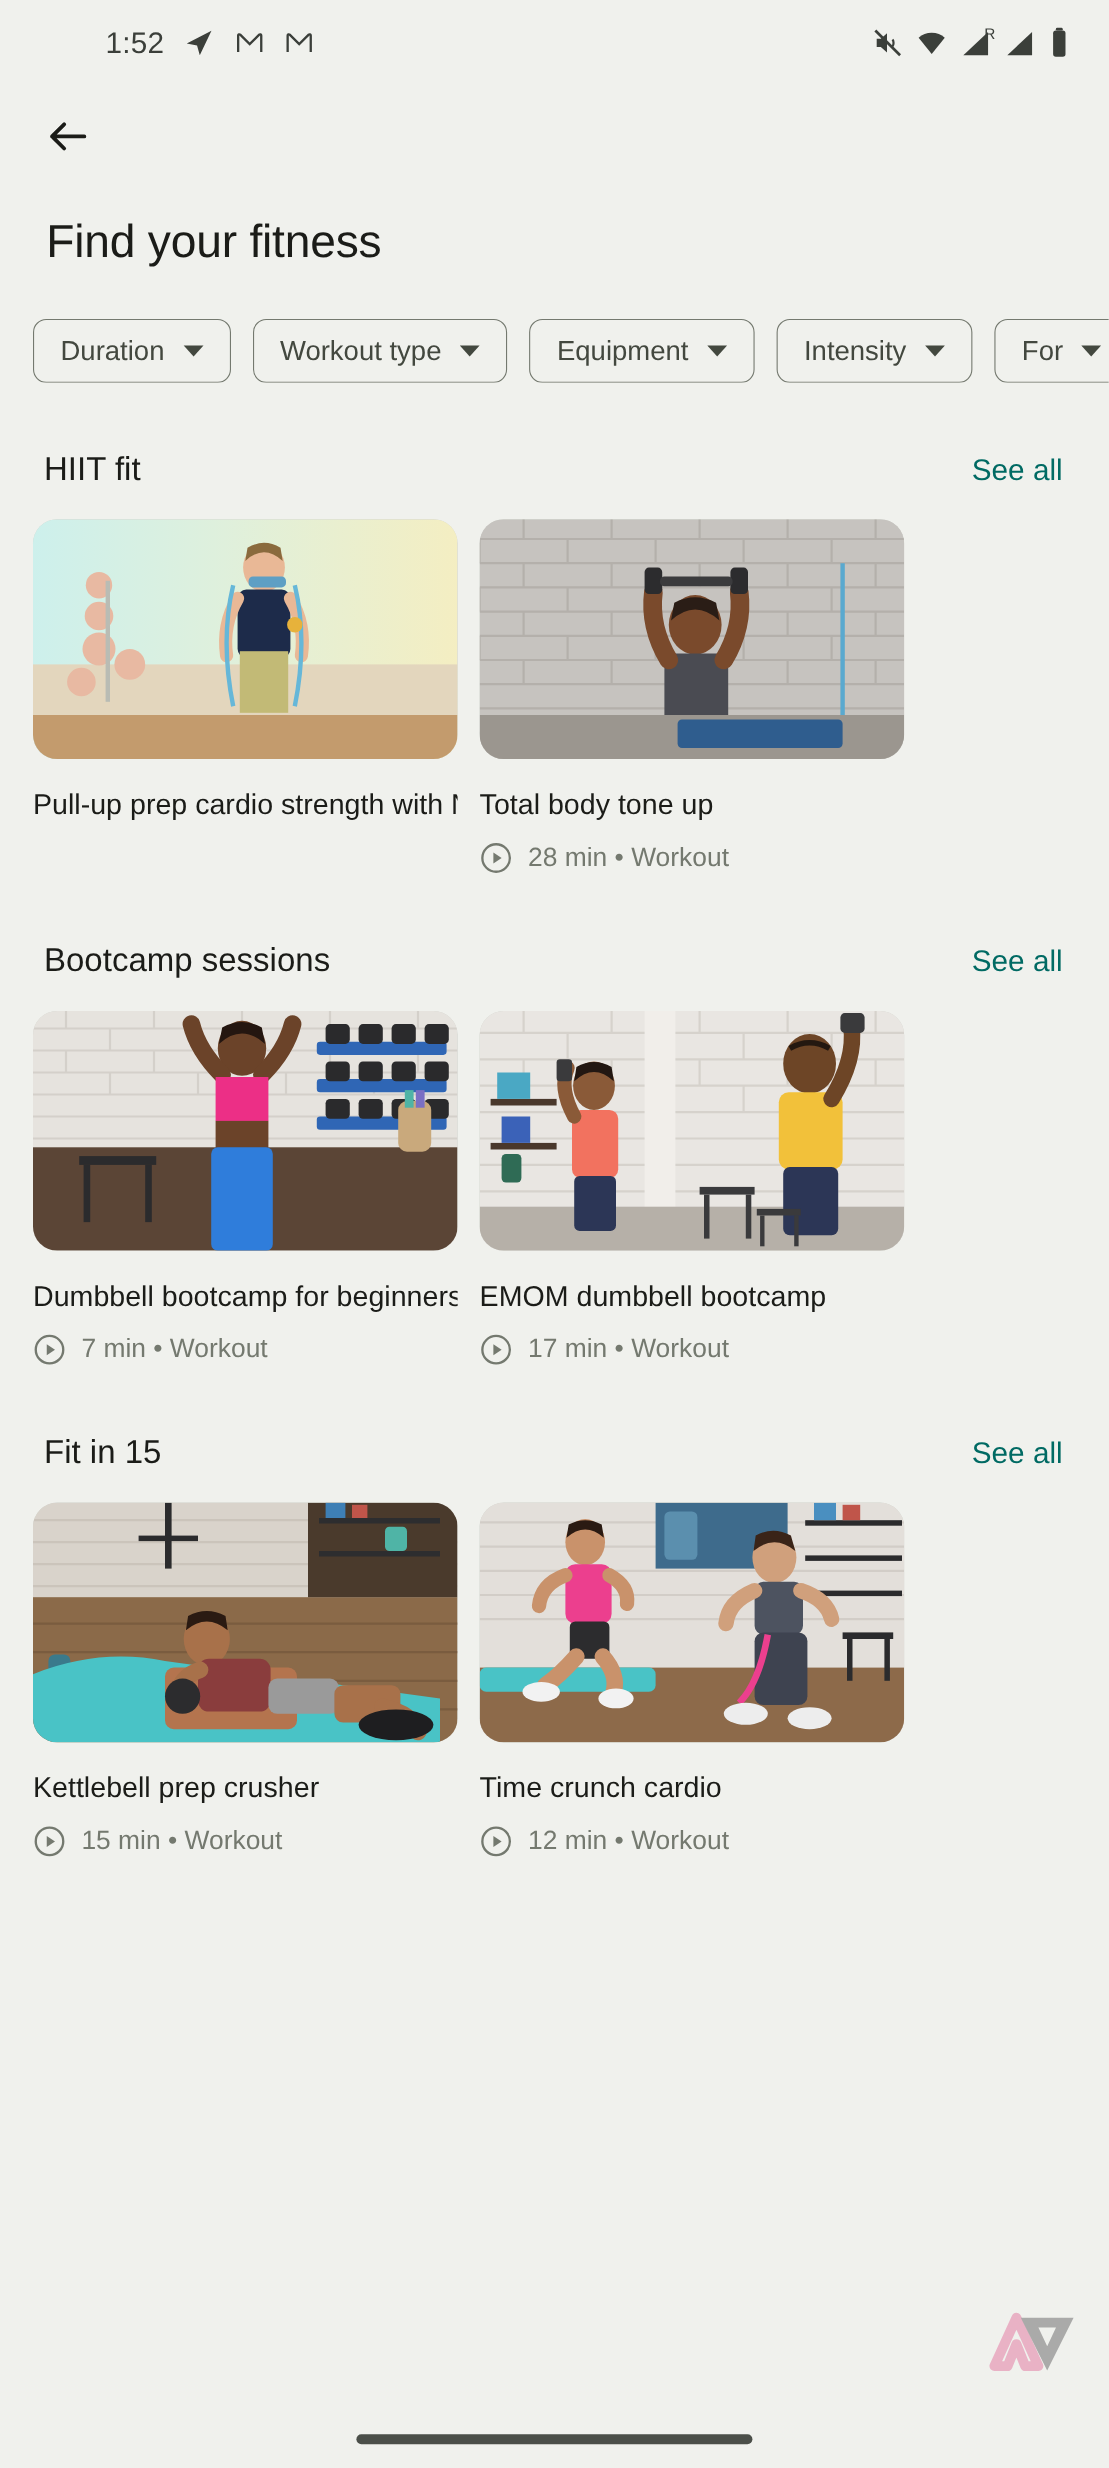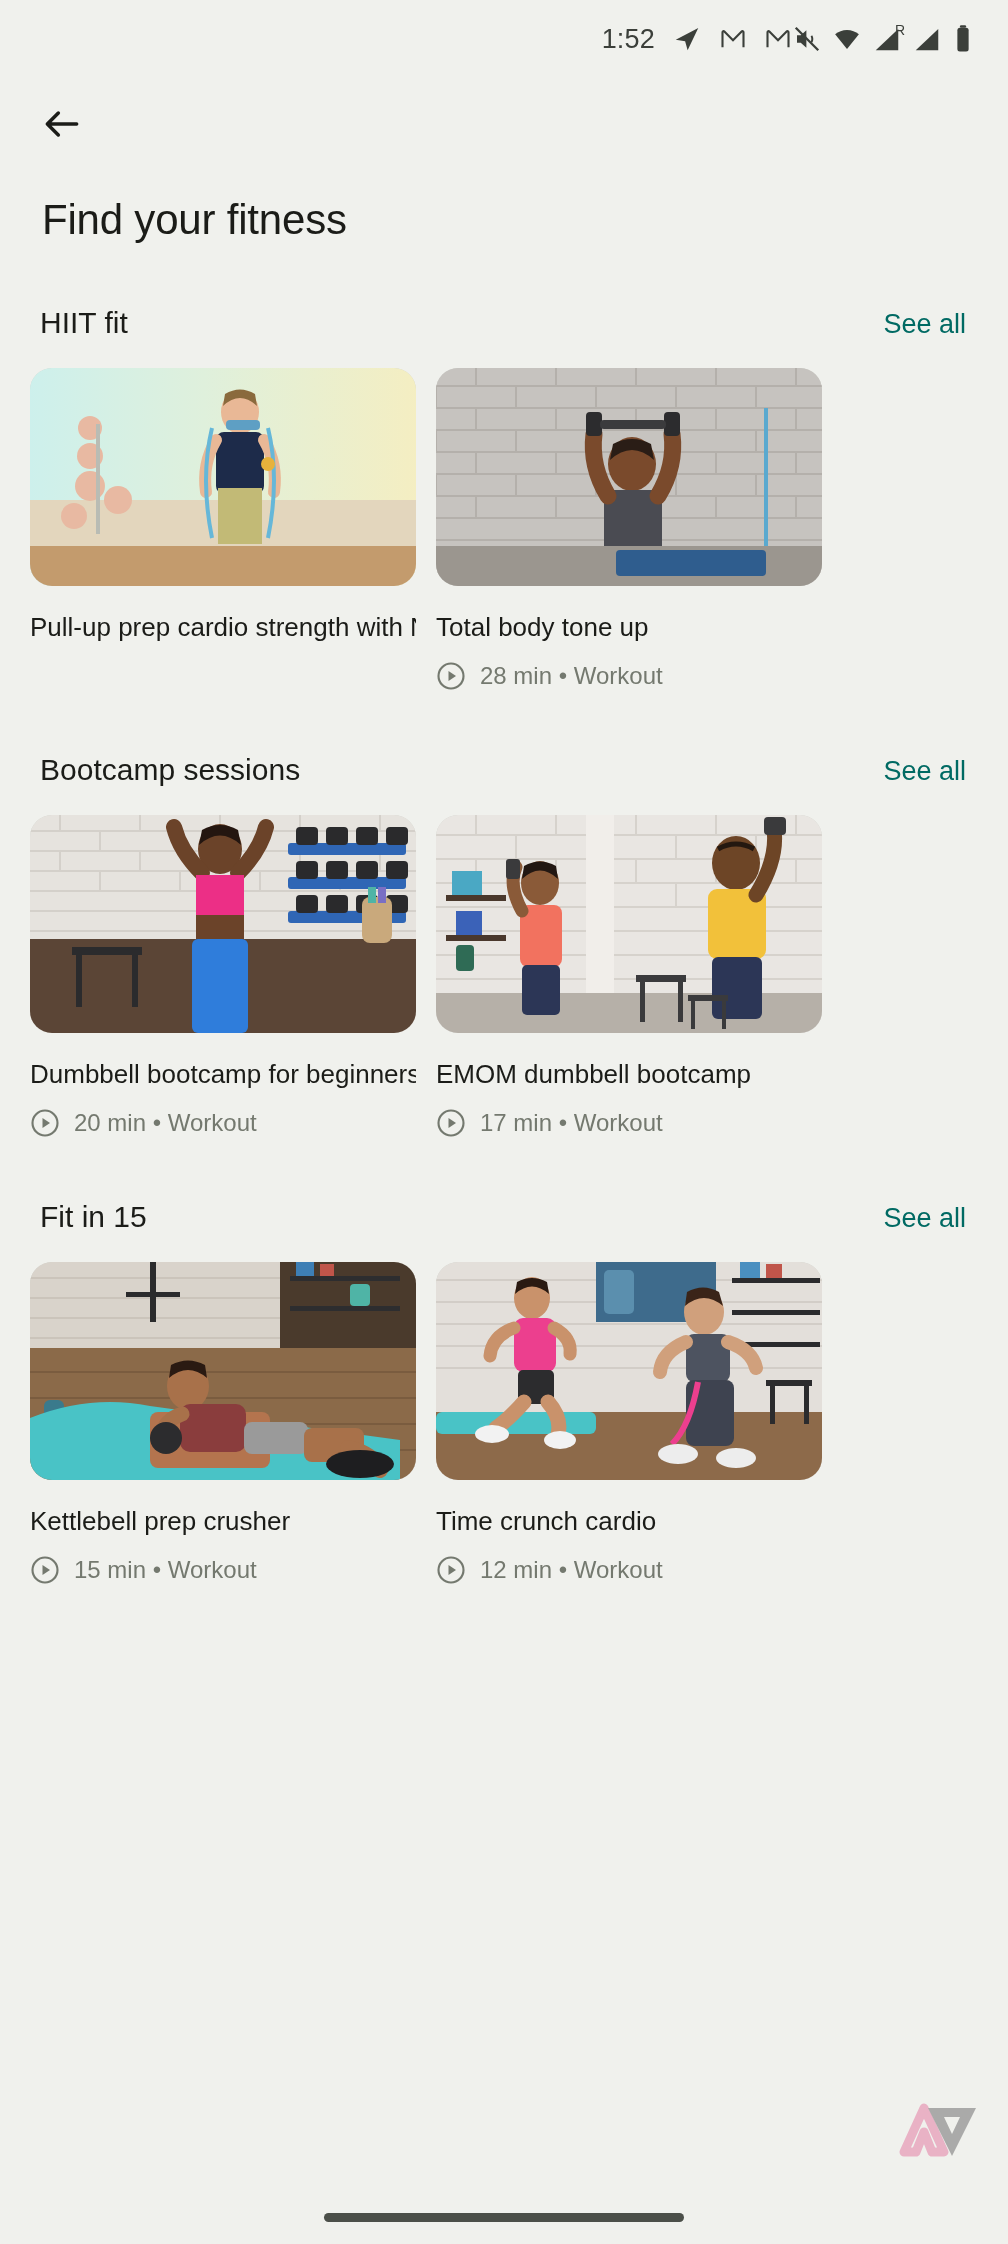--- a/index.html
+++ b/index.html
@@ -7,21 +7,21 @@
     width: 1008px; height: 2244px;
     background: #f0f1ed;
     font-family: "Liberation Sans", sans-serif;
     overflow: hidden;
   }
   .screen { position: relative; width: 1008px; height: 2244px; background: #f0f1ed; }
 
   
   .statusbar {
     height: 78px; display: flex; align-items: center;
-    padding: 0 34px 0 48px; justify-content: flex-end; margin-left: 48px;
+    padding: 0 34px 0 48px; justify-content: space-between; margin-left: 48px;
   }
   .sb-left { display: flex; align-items: center; gap: 17px; }
   .sb-right { display: flex; align-items: center; gap: 10px; }
   .sb-time { font-size: 27px; color: #3b3f3a; letter-spacing: .2px; font-weight: 500; }
   .sb-ico { display: inline-flex; align-items: center; justify-content: center; }
 
   
   .appbar { height: 96px; display: flex; align-items: center; padding-left: 30px; }
   .backbtn { width: 64px; height: 64px; display:flex; align-items:center; justify-content:center; cursor:pointer; }
 
@@ -144,20 +144,42 @@
       <span>
         <svg width="44" height="44" viewBox="0 0 24 24">
           <path d="M20 12H4M10 6l-6 6 6 6" fill="none" stroke="#1b1c18" stroke-width="1.9" stroke-linecap="round" stroke-linejoin="round"></path>
         </svg>
       </span>
     </div>
   </div>
 
   <div class="page-title">Find your fitness</div>
 
+  <div class="chips">
+    <div class="chip">
+      <span class="chip-label">Duration</span>
+      <span class="caret"></span>
+    </div>
+    <div class="chip">
+      <span class="chip-label">Workout type</span>
+      <span class="caret"></span>
+    </div>
+    <div class="chip">
+      <span class="chip-label">Equipment</span>
+      <span class="caret"></span>
+    </div>
+    <div class="chip">
+      <span class="chip-label">Intensity</span>
+      <span class="caret"></span>
+    </div>
+    <div class="chip">
+      <span class="chip-label">For</span>
+      <span class="caret"></span>
+    </div>
+  </div>
 
   <div class="section">
     <div class="sec-head">
       <span class="sec-title">HIIT fit</span>
       <span class="see-all">See all</span>
     </div>
     <div class="carousel">
 
       <div class="card">
         <div class="thumb">
@@ -279,21 +301,21 @@
           </svg>
         </div>
         <div class="card-title">Dumbbell bootcamp for beginners</div>
         <div class="card-meta">
           <span class="play-ic">
             <svg width="30" height="30" viewBox="0 0 24 24">
               <circle cx="12" cy="12" r="10" fill="none" stroke="#74796f" stroke-width="1.7"></circle>
               <path d="M10 8l6 4-6 4z" fill="#74796f"></path>
             </svg>
           </span>
-          <span class="meta-text">20 min • Workout</span>
+          <span class="meta-text">7 min • Workout</span>
         </div>
       </div>
 
       <div class="card">
         <div class="thumb">
           <svg viewBox="0 0 386 218" preserveAspectRatio="xMidYMid slice">
             <rect width="386" height="218" fill="#e9e6e2"></rect>
             <g stroke="#d6d2cc" stroke-width="2">
               <path d="M0 20h386M0 44h386M0 68h386M0 92h386M0 116h386M0 140h386M0 164h386"></path>
               <path d="M40 0v20M120 0v20M200 0v20M280 0v20M360 0v20M80 20v24M160 20v24M240 20v24M320 20v24M40 44v24M120 44v24M200 44v24M280 44v24M360 44v24M80 68v24M160 68v24M240 68v24M320 68v24"></path>

